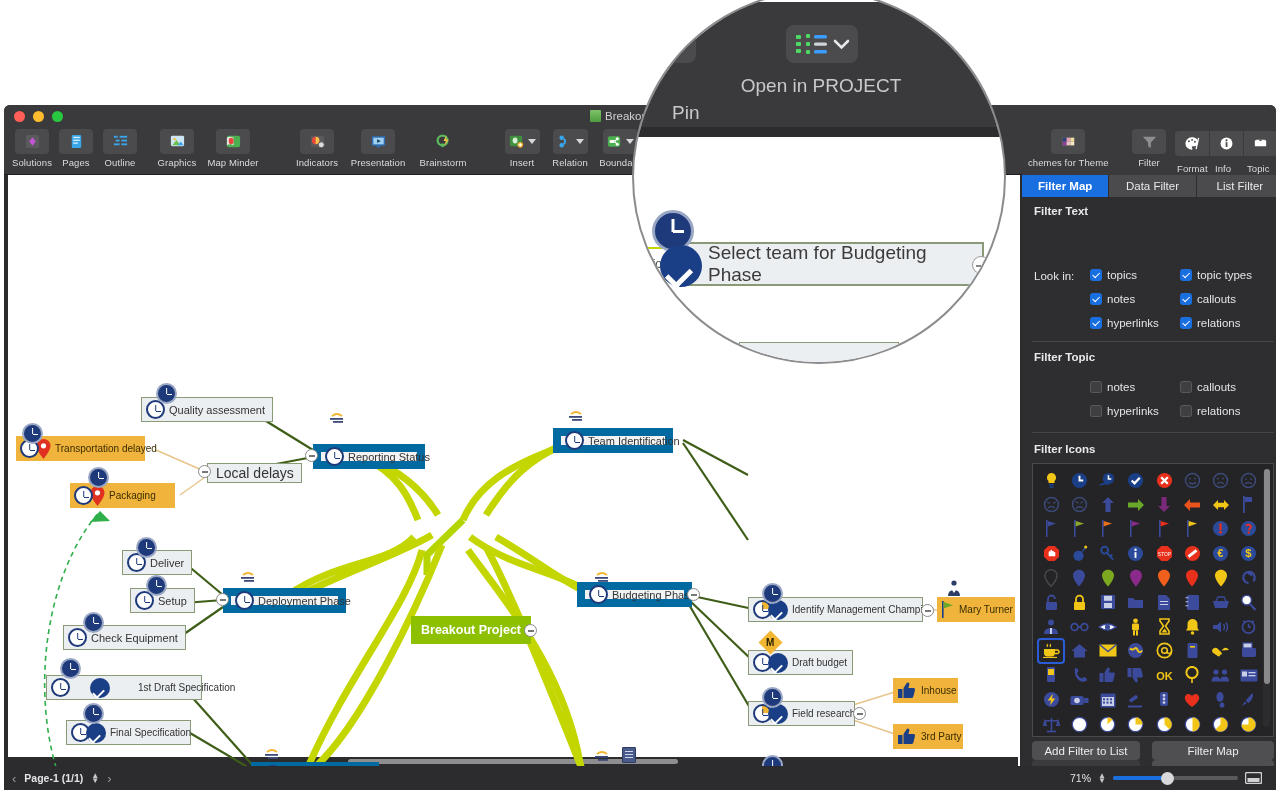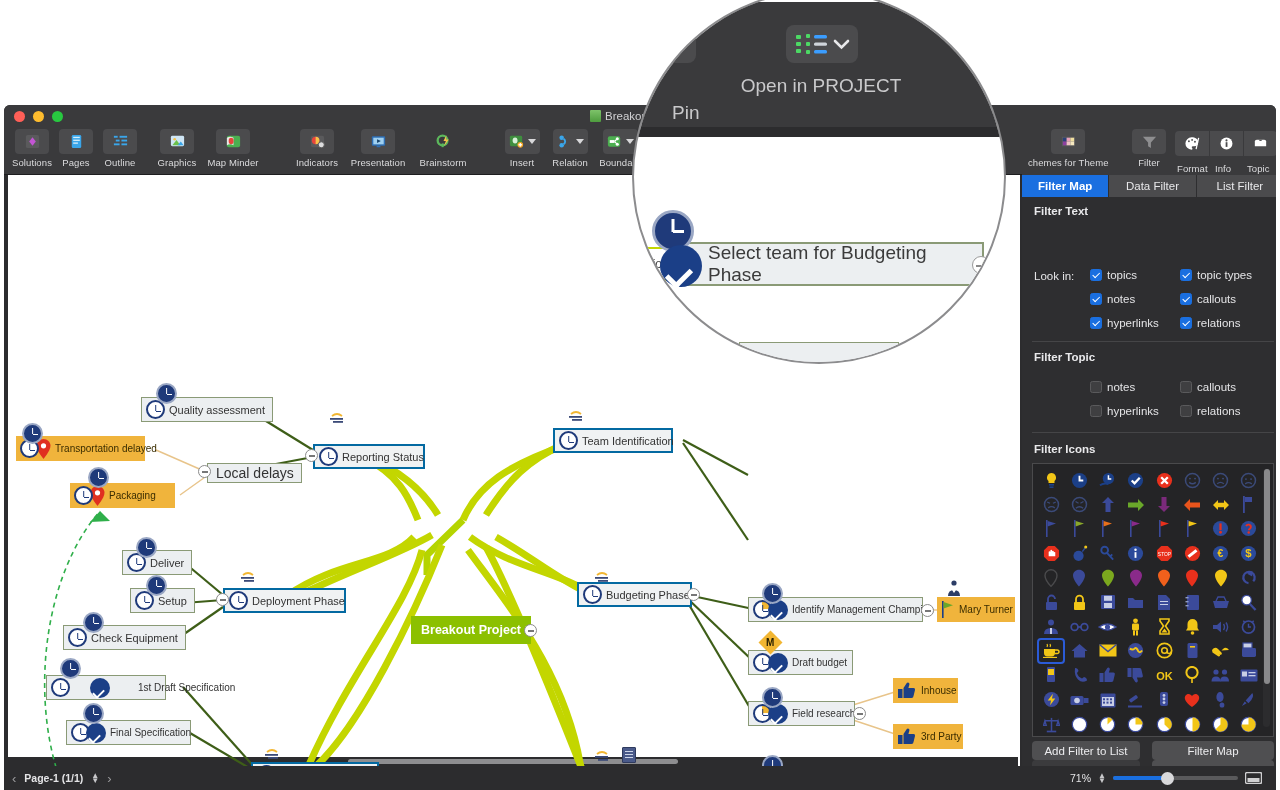--- a/index.html
+++ b/index.html
@@ -33,21 +33,21 @@
 
   
   .ic{ width:19px; height:17px; display:block; }
 
   
   .canvas{ position:absolute; left:4px; top:70px; width:1012px; height:591px; background:#fff; overflow:hidden; }
   .canvas .inner{ position:absolute; left:0; top:0; width:1012px; height:591px; }
 
   
   .node{ position:absolute; display:flex; align-items:center; background:#eceff1; border:1px solid #8a9a76; height:25px; padding:0 7px 0 4px; font-size:11px; color:#333; white-space:nowrap; z-index:5;}
-  .node.sel-yellow{ border:2px solid #0369a1; background:#f0f2f3; }
+  .node.sel-yellow{ border:8px solid #0369a1; background:#f0f2f3; }
   .node.orange{ background:#f0b43c; border:1px solid #f0b43c; color:#3a2d00; }
   .node.orange.noborder{ border:none; }
   .node.plain{ background:#eceff1; border:1px solid #8a9a76; }
   .node .label{ padding-left:4px; }
   .node.central{ background:#8cc000; border:none; color:#fff; font-size:12.5px; font-weight:bold; height:28px; padding:0 10px; }
 
   
   .clock{ width:19px; height:19px; border-radius:50%; background:#fff; border:2px solid #1f3a7a; position:relative; flex:none; }
   .clock::before{ content:""; position:absolute; left:50%; top:3px; width:1.6px; height:6px; background:#1f3a7a; transform:translateX(-50%); }
   .clock::after{ content:""; position:absolute; left:50%; top:8.5px; width:5px; height:1.6px; background:#1f3a7a; }
@@ -428,21 +428,21 @@
             <rect x="1" y="6" width="13" height="1.8" fill="#3b4a78"></rect>
             <rect x="4" y="9" width="10" height="1.8" fill="#3b4a78"></rect>
           </svg>
         <div class="collapse" style="left:208px; top:418px;"></div>
         <div class="node sel-yellow" style="left:215px; top:413px; width:123px;">
           <div class="clock"></div>
           <span class="label">Deployment Phase</span>
         </div>
 
         <div class="clock-badge" style="left:52px; top:483px;"></div>
-        <div class="node plain" style="left:38px; top:500px; width:120px;gap:24px;">
+        <div class="node plain" style="left:38px; top:500px; width:156px;gap:24px;">
           <div class="clock"></div>
           <div class="check"></div>
           <span class="label" style="font-size:10px">1st Draft Specification</span>
         </div>
 
         <div class="clock-badge" style="left:75px; top:528px;"></div>
         <div class="node plain" style="left:58px; top:545px; width:125px;">
           <div class="clock"></div>
           <div class="check"></div>
           <span class="label" style="font-size:10px">Final Specification</span>

